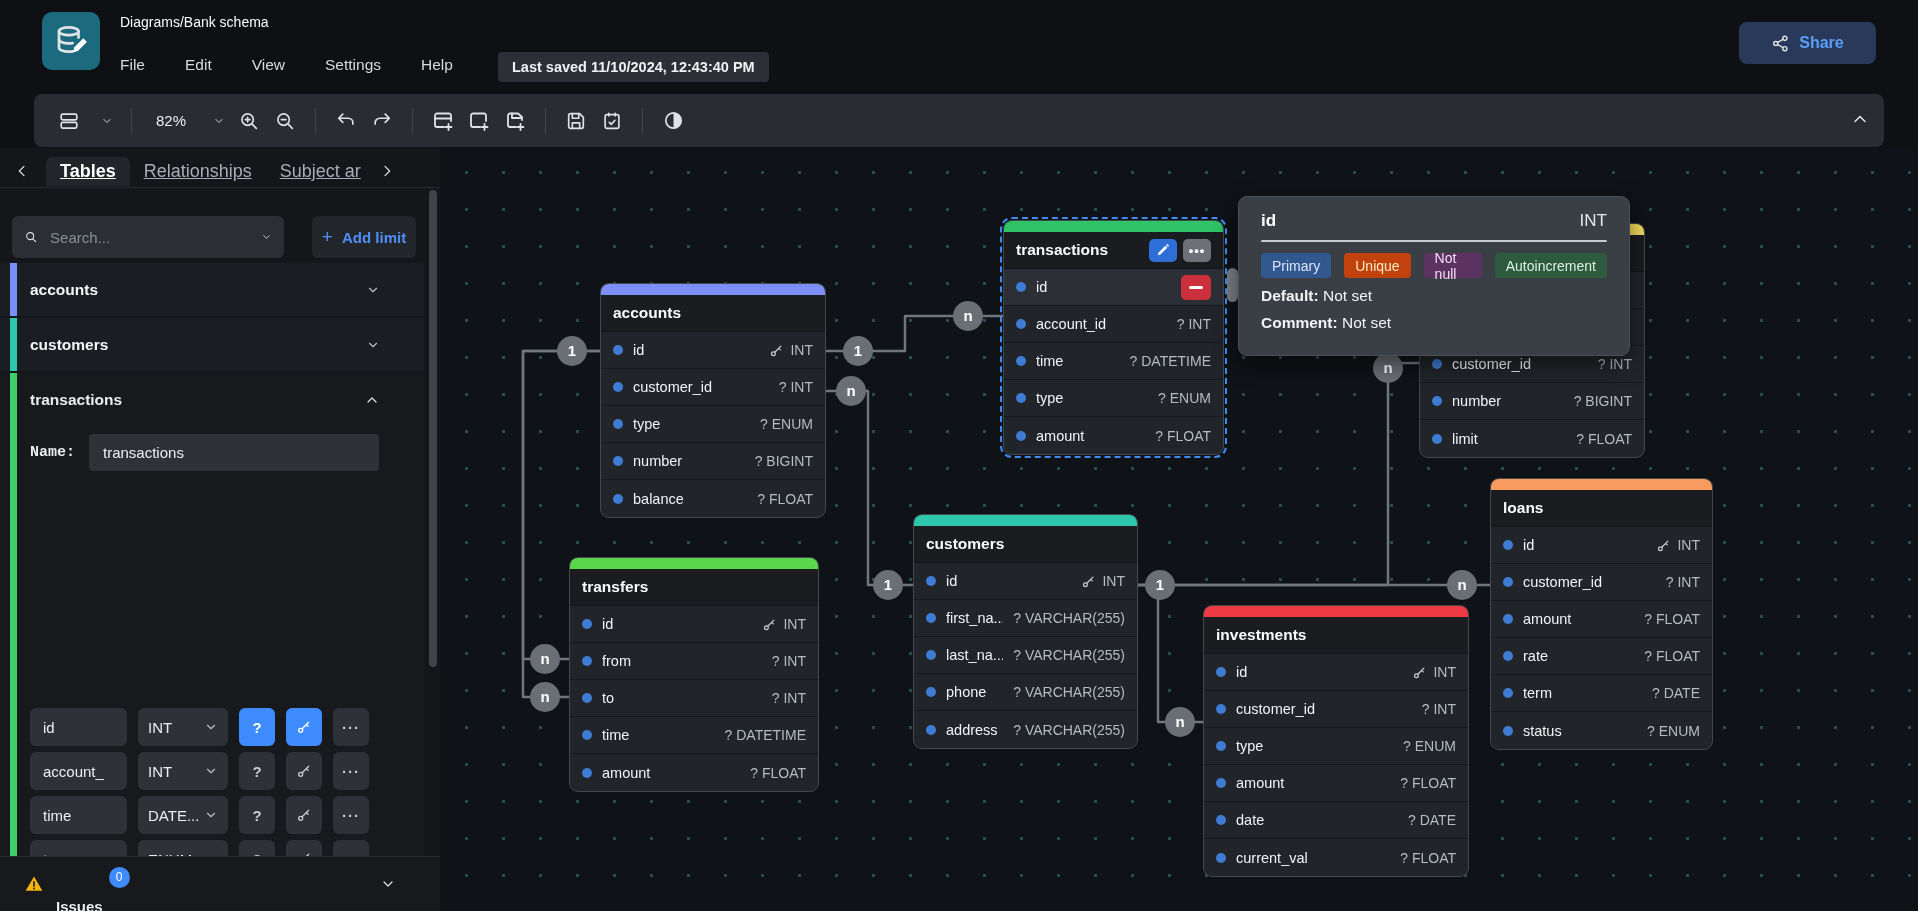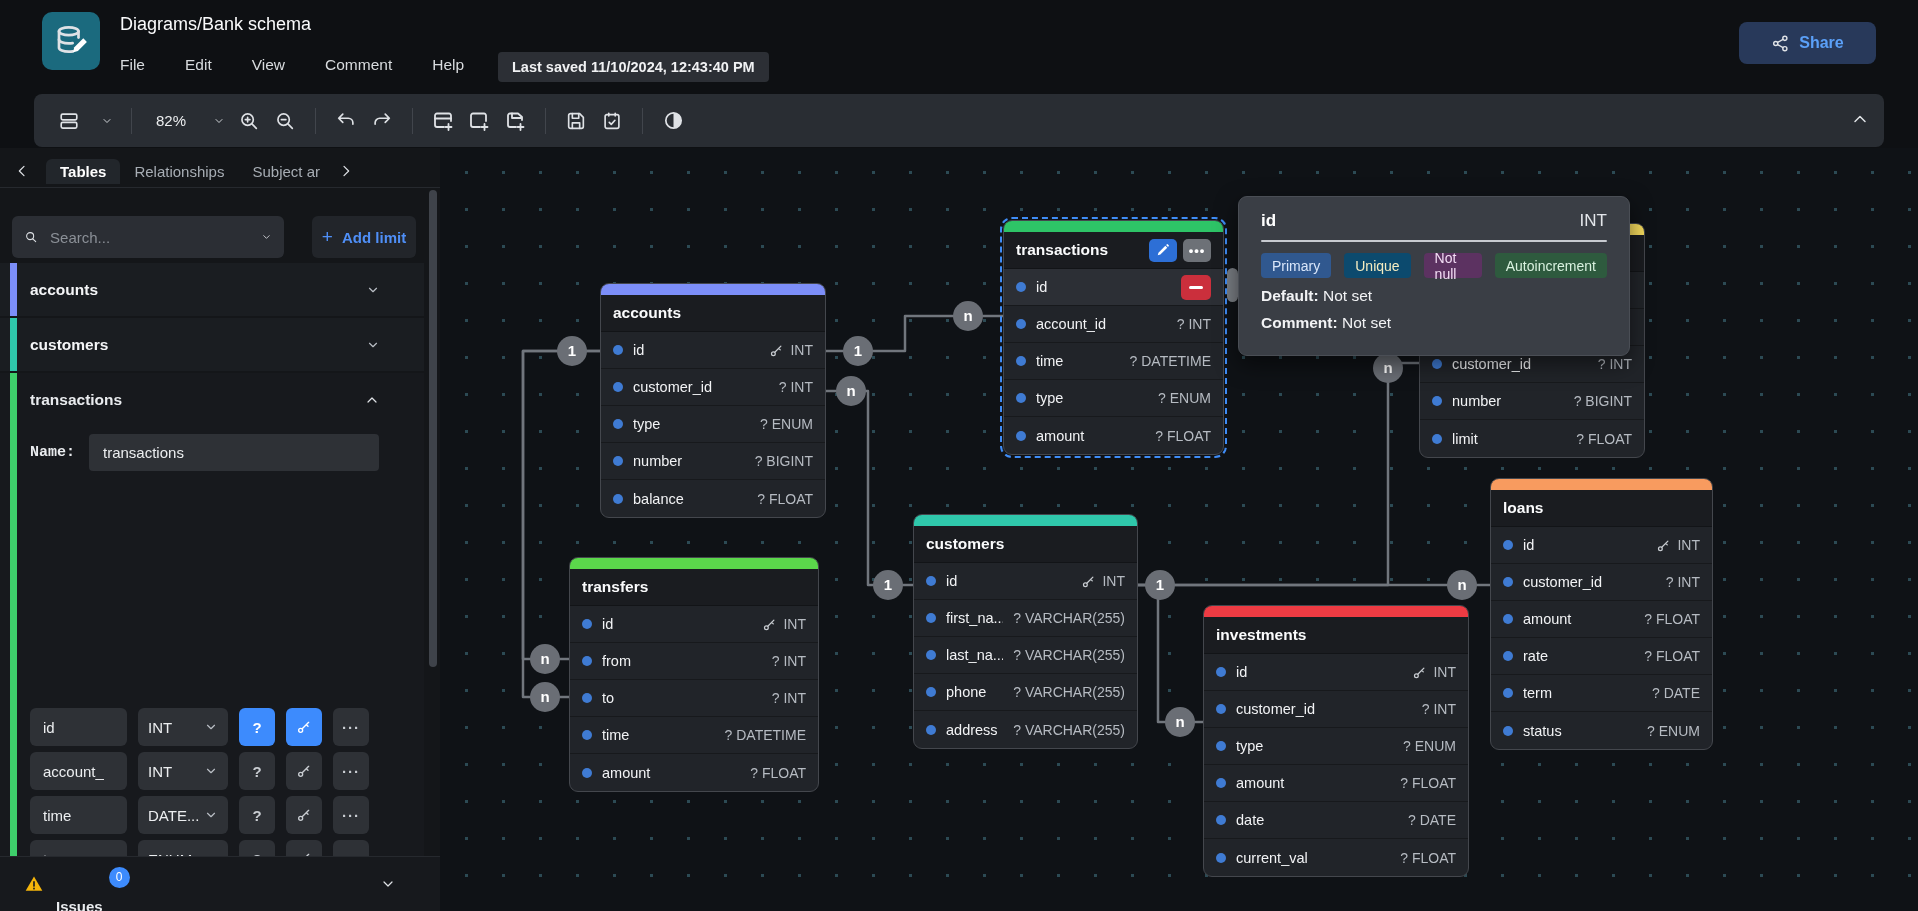--- a/index.html
+++ b/index.html
@@ -5,21 +5,21 @@
   * { margin:0; padding:0; box-sizing:border-box; }
   html,body { width:1918px; height:911px; background:#0e1013; overflow:hidden;
     font-family:"Liberation Sans", sans-serif; color:#e9ebee; }
   svg { display:block; }
   .ic { stroke:#dfe2e6; fill:none; stroke-width:1.8; stroke-linecap:round; stroke-linejoin:round; }
 
   
   #header { position:absolute; left:0; top:0; width:1918px; height:90px; background:#0e1013; }
   #logo { position:absolute; left:42px; top:12px; width:58px; height:58px; background:#1b6a7e;
     border-radius:10px; display:flex; align-items:center; justify-content:center; }
-  #app-title { position:absolute; left:120px; top:14px; font-size:18px; font-weight:500; color:#fafbfc; }
+  #app-title { position:absolute; left:120px; top:14px; font-size:14px; font-weight:500; color:#fafbfc; }
   #menubar { position:absolute; left:120px; top:56px; display:flex; gap:40px; }
   .menu-item { font-size:15.5px; color:#d8dbde; cursor:default; }
   #last-saved { position:absolute; left:498px; top:52px; height:30px; background:#2c2f35; border-radius:4px;
     display:flex; align-items:center; padding:0 14px; font-size:14.5px; font-weight:600; color:#f0f1f3; }
   #share-btn { position:absolute; left:1739px; top:22px; width:137px; height:42px; background:#28395a;
     border-radius:8px; display:flex; align-items:center; justify-content:center; gap:9px; }
   #share-btn span { color:#5ba0f8; font-size:16px; font-weight:600; }
 
   
   #toolbar { position:absolute; left:34px; top:94px; width:1850px; height:53px; background:#292d33;
@@ -27,21 +27,21 @@
   .tb-btn { height:36px; min-width:36px; border-radius:6px; display:flex; align-items:center;
     justify-content:center; gap:21px; padding:0 6px; }
   .tb-sep { width:1px; height:26px; background:#41454c; margin:0 12px; }
   #zoom-level { font-size:15px; color:#eceef0; padding:0 6px; }
   #tb-collapse { position:absolute; right:14px; top:15px; }
 
   
   #sidebar { position:absolute; left:0; top:148px; width:440px; height:763px; background:#141619; }
   #tabs { position:absolute; left:0; top:7px; width:440px; height:32px; display:flex; align-items:center; }
   #tab-back { margin-left:14px; margin-right:16px; }
-  .tab { font-size:15px; color:#a7adb4; padding:4px 14px; white-space:nowrap; }
+  .tab { font-size:18px; color:#a7adb4; padding:4px 14px; white-space:nowrap;text-decoration:underline; }
   .tab.active { color:#ffffff; font-weight:700; background:#22262b; border-radius:6px 6px 0 0; }
   #tab-next { color:#3f8cf6; margin-left:4px; }
   #tabs-divider { position:absolute; left:0; top:39px; width:440px; height:1px; background:#26292e; }
 
   #search-row { position:absolute; left:12px; top:68px; width:404px; height:42px; display:flex; gap:28px; }
   #search-box { width:272px; height:42px; background:#2b2e34; border-radius:6px; display:flex;
     align-items:center; padding:0 12px; gap:12px; }
   #search-input { flex:1; background:transparent; border:none; outline:none; color:#e9ebee;
     font-size:15px; font-family:"Liberation Sans",sans-serif; }
   #search-input::placeholder { color:#8b9097; }
@@ -139,21 +139,21 @@
       <g fill="#fff">
           <path d="M13.2 19.6 l1-3.4 6-6 2.4 2.4 -6 6 -3.4 1z"></path>
         </g>
     </svg>
   </div>
   <div id="app-title">Diagrams/Bank schema</div>
   <nav id="menubar">
       <div class="menu-item">File</div>
       <div class="menu-item">Edit</div>
       <div class="menu-item">View</div>
-      <div class="menu-item">Comment</div>
+      <div class="menu-item">Settings</div>
       <div class="menu-item">Help</div>
     </nav>
   <div id="last-saved">Last saved 11/10/2024, 12:43:40 PM</div>
   <div id="share-btn">
     <svg width="19" height="19" viewBox="0 0 24 24">
       <g class="ic" stroke="#5ba0f8" stroke-width="2">
         <circle cx="6" cy="12" r="2.6"></circle>
           <circle cx="17.5" cy="5.5" r="2.6"></circle>
           <circle cx="17.5" cy="18.5" r="2.6"></circle>
         <path d="M8.3 10.7 L15.2 6.8 M8.3 13.3 L15.2 17.2"></path>
@@ -830,21 +830,21 @@
     </div>
   <div id="field-handle"></div>
   <div id="tooltip">
     <div id="tt-head">
       <span id="tt-field">id</span>
       <span id="tt-type">INT</span>
     </div>
     <div id="tt-divider"></div>
     <div id="tt-badges">
         <div class="tt-badge" style="background: rgb(48, 88, 143); color: rgb(217, 230, 250);">Primary</div>
-        <div class="tt-badge" style="background: #0c4a6e; color: rgb(245, 236, 192);">Unique</div>
+        <div class="tt-badge" style="background: #c2410c; color: rgb(245, 236, 192);">Unique</div>
         <div class="tt-badge" style="background: rgb(92, 50, 97); color: rgb(242, 220, 244);">Not null</div>
         <div class="tt-badge" style="background: rgb(46, 90, 62); color: rgb(217, 241, 223);">Autoincrement</div>
       </div>
     <div class="tt-line">
       <b>Default:</b> <span>Not set</span>
     </div>
     <div class="tt-line">
       <b>Comment:</b> <span>Not set</span>
     </div>
   </div>

